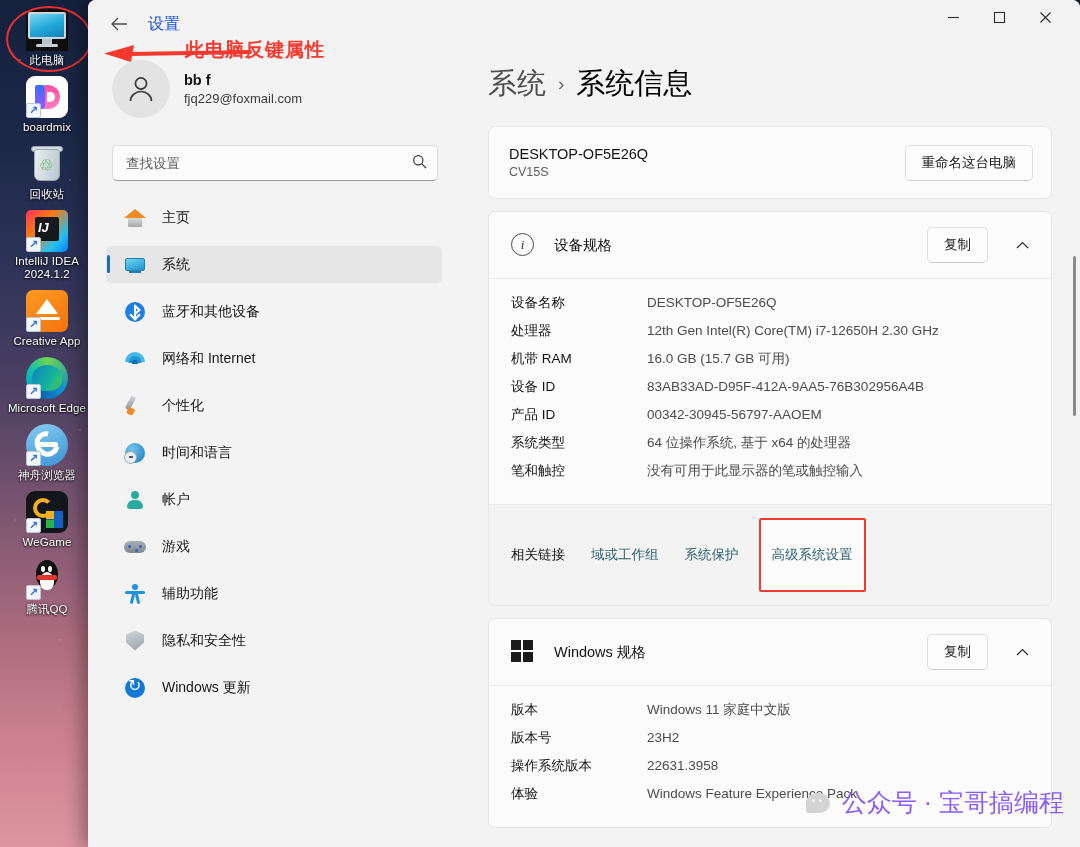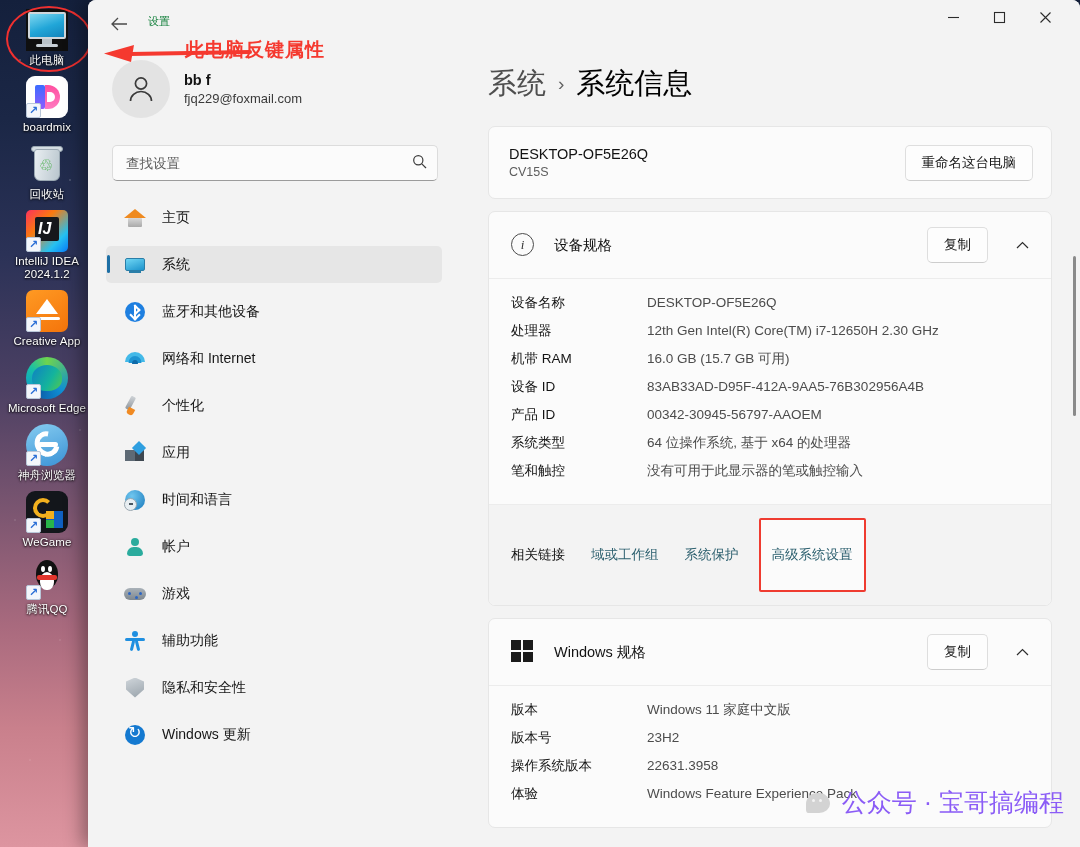--- a/index.html
+++ b/index.html
@@ -71,21 +71,21 @@
 
   .ic-bin .body { position:absolute; left:8px; top:6px; width:26px; height:32px;
       background:linear-gradient(100deg,#e9eef1,#b9c6ce); border-radius:3px 3px 6px 6px;
       border:1px solid #9aa8b2; }
   .ic-bin .lid { position:absolute; left:5px; top:3px; width:32px; height:6px;
       background:#d4dde3; border:1px solid #9aa8b2; border-radius:3px; }
   .ic-bin .rec { position:absolute; left:13px; top:13px; font-size:16px; color:#3aaa3a; }
 
   .ic-ij { background:linear-gradient(135deg,#fe315d 0%,#f97a0f 35%,#26c1f0 75%,#087cfa 100%); border-radius:5px; }
   .ic-ij .sq { position:absolute; left:9px; top:7px; width:24px; height:24px; background:#16181c; border-radius:2px; }
-  .ic-ij .tx { position:absolute; left:12px; top:10px; color:#fff; font-size:16px; font-weight:bold; font-style:italic; }
+  .ic-ij .tx { position:absolute; left:12px; top:10px; color:#fff; font-size:13px; font-weight:bold; font-style:italic; }
 
   .ic-creative { background:linear-gradient(150deg,#ff9a23,#f4740b); border-radius:7px; }
   .ic-creative .a { position:absolute; left:10px; top:9px; width:0; height:0;
       border-left:11px solid transparent; border-right:11px solid transparent; border-bottom:15px solid #fff; }
   .ic-creative .bar { position:absolute; left:8px; top:27px; width:26px; height:3px; background:#fff; border-radius:2px; }
 
   .ic-edge { border-radius:50%;
       background: conic-gradient(from 210deg, #0e8fd4 0deg, #16c0a8 90deg, #6fd44d 150deg, #0f8fd4 280deg, #0b5ea8 360deg); }
   .ic-edge::after { content:""; position:absolute; left:7px; top:4px; width:28px; height:28px;
       border-radius:50%; background:#f0f4f8; clip-path: polygon(55% 0,100% 25%,100% 100%,0 100%,0 35%); opacity:.0; }
@@ -137,21 +137,21 @@
   #titlebar {
     height: 46px; position: relative; background: #f3f3f3;
   }
   #back-btn {
     position: absolute; left: 18px; top: 11px; width: 26px; height: 26px;
     display: flex; align-items: center; justify-content: center;
     color: #4a4a4a; font-size: 17px; border-radius: 4px; cursor: default;
   }
   #app-title {
     position: absolute; left: 60px; top: 14px;
-    font-size: 11px; color: #15803d;
+    font-size: 16px; color: #1d4ed8;
   }
   .winbtn {
     position: absolute; top: 0; width: 46px; height: 34px;
     display: flex; align-items: center; justify-content: center;
     color: #2b2b2b; font-size: 13px; cursor: default;
   }
   #btn-min { right: 104px; }
   #btn-max { right: 58px; }
   #btn-close { right: 12px; }
   .winbtn svg { display:block; }
@@ -521,28 +521,20 @@
       </div>
 
       <div class="nav-item">
         <span class="nav-icon ni-pers">
           <span class="brush"></span>
             <span class="tip"></span>
         </span>
         <span class="nav-label">个性化</span>
       </div>
 
-      <div class="nav-item">
-        <span class="nav-icon ni-apps">
-          <span class="sq1"></span>
-            <span class="sq2"></span>
-            <span class="dia"></span>
-        </span>
-        <span class="nav-label">应用</span>
-      </div>
 
       <div class="nav-item">
         <span class="nav-icon">
           <span class="ni-time" style="position:absolute;left:1px;top:0;"></span>
           <span class="clock" style="position:absolute;left:0;bottom:0;width:13px;height:13px;background:#e8eef2;border:1.5px solid #9aa7b0;border-radius:50%;"></span>
           <span class="hand" style="position:absolute;left:5px;bottom:6px;width:4px;height:1.5px;background:#4a5660;"></span>
         </span>
         <span class="nav-label">时间和语言</span>
       </div>
 

